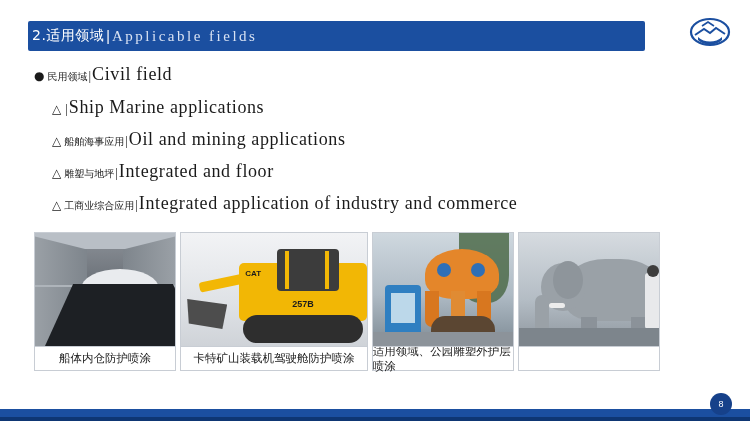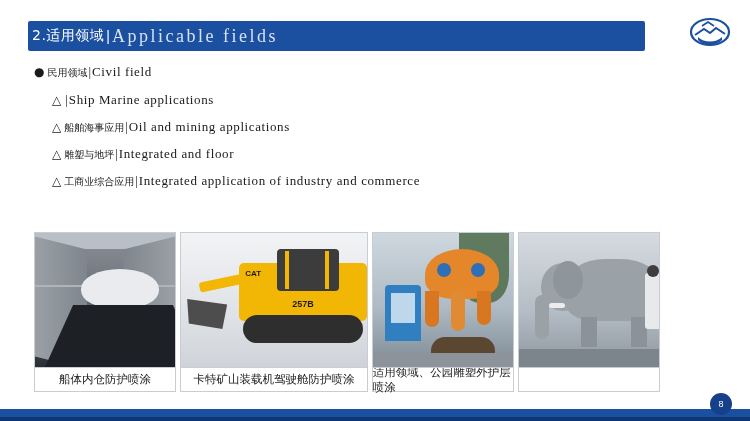--- a/index.html
+++ b/index.html
@@ -42,21 +42,21 @@
     letter-spacing: 0.5px;
     white-space: nowrap;
   }
   .title-sep {
     color: #ffffff;
     font-size: 14px;
     margin: 0 2px;
   }
   .title-en {
     color: #d8e2f3;
-    font-size: 18px;
+    font-size: 15px;
     font-family: "Liberation Serif", serif;
     letter-spacing: 2.5px;
     white-space: nowrap;
   }
   
   .logo {
     position: absolute;
     right: 18px;
     top: 16px;
     width: 44px;
@@ -94,41 +94,41 @@
     font-family: "DejaVu Sans", sans-serif;
   }
   .bar {
     color: #1a1a1a;
     font-size: 13px;
     margin: 0 1px;
     font-family: "Liberation Serif", serif;
   }
   .txt-en {
     color: #1a1a1a;
-    font-size: 13px;
+    font-size: 18px;
     font-family: "Liberation Serif", serif;
     letter-spacing: 0.6px;
   }
   
   .strip {
     position: absolute;
     left: 34px;
     top: 232px;
     width: 626px;
     display: flex;
     gap: 4px;
   }
   .cell {
     width: 176px;
     display: flex;
     flex-direction: column;
   }
   .cell.wide { width: 232px; }
   .photo {
-    height: 136px;
+    height: 115px;
     border: 1px solid #c8cdd4;
     box-sizing: border-box;
     position: relative;
     overflow: hidden;
   }
   .cap {
     height: 24px;
     border: 1px solid #c8cdd4;
     border-top: none;
     box-sizing: border-box;

